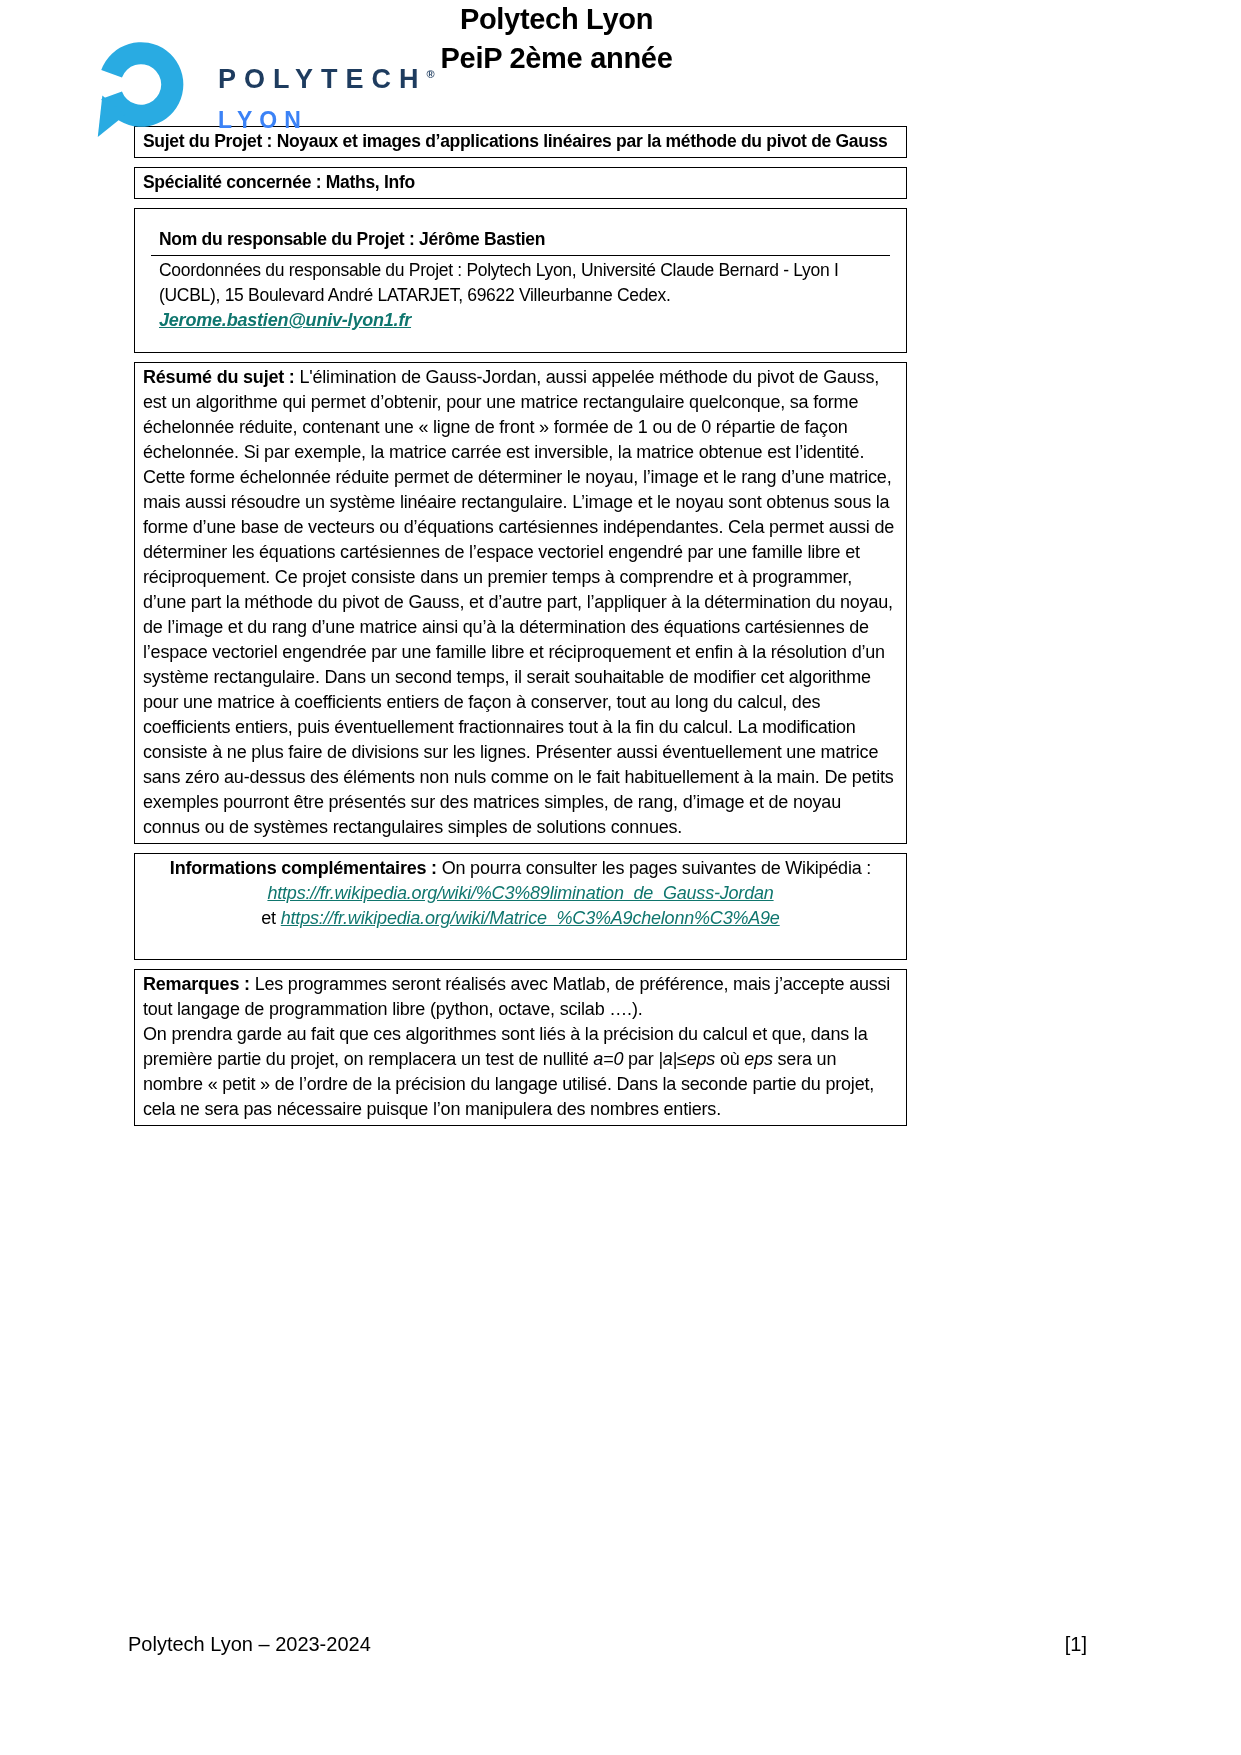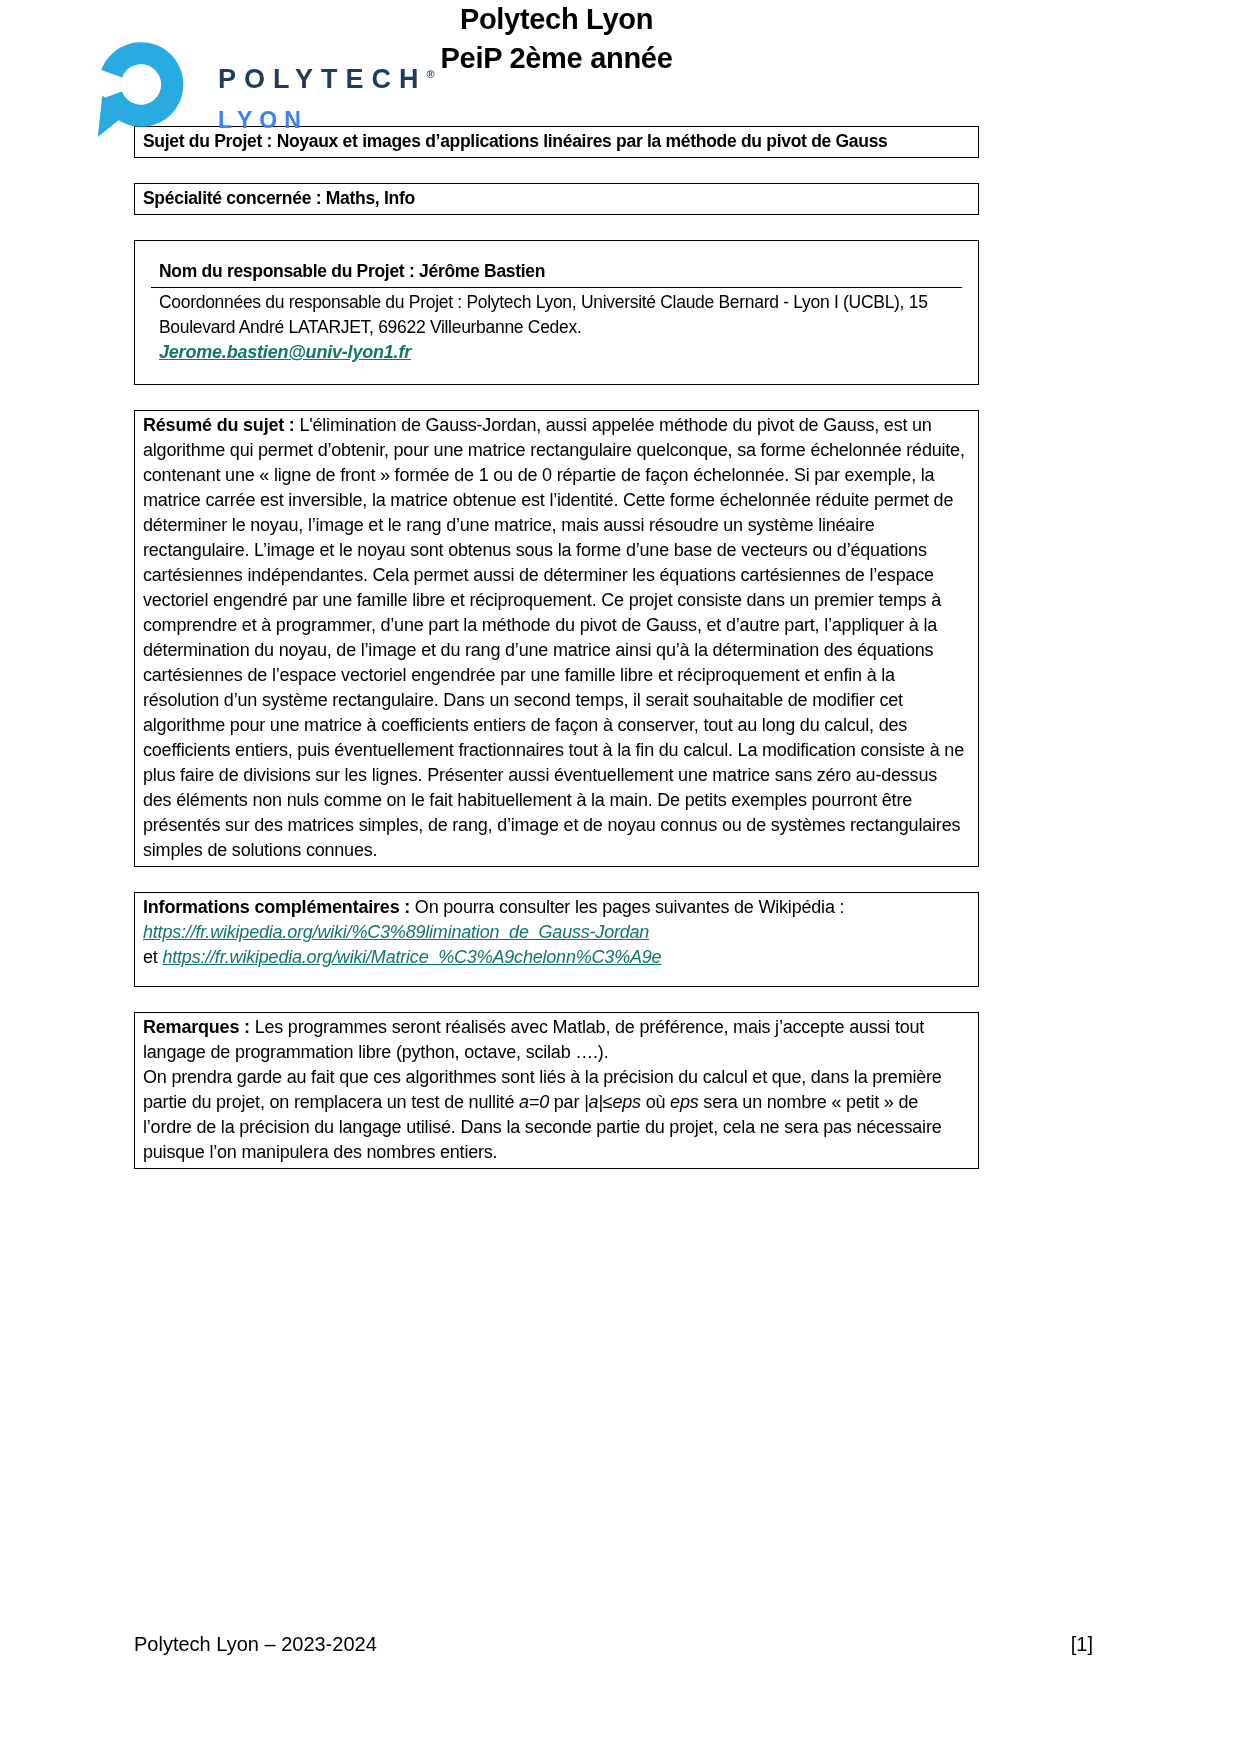--- a/index.html
+++ b/index.html
@@ -28,41 +28,41 @@
     margin-left:134px;width:845px;
     text-align:center;
     font-size:29px;font-weight:700;line-height:39px;
     letter-spacing:-0.3px;
   }
   .content{margin-left:134px;width:845px;box-sizing:border-box;}
   .first-box{margin-top:48px;}
   .box{
     border:1.5px solid #000;
     box-sizing:border-box;
-    width:845px;
+    width:773px;
     padding:2px 8px 3px 8px;
-    margin-bottom:25px;
+    margin-bottom:9px;
     font-size:18px;
     line-height:25px;
     letter-spacing:-0.2px;
   }
   .box.no-pad{padding:16px;}
   .cell{padding:2px 8px 3px 8px;}
   .cell + .cell{border-top:1.5px solid #000;}
   .hdr{font-weight:700;font-size:17.5px;letter-spacing:-0.3px;white-space:nowrap;}
   .hdr-wrap{font-weight:400;font-size:17.5px;letter-spacing:-0.3px;}
   .b{font-weight:700;}
   .i{font-style:italic;}
   .link{color:#0f766e;text-decoration:underline;cursor:pointer;font-style:italic;}
   .email{font-weight:700;}
-  .pad-bottom{padding-bottom:16px;}
+  .pad-bottom{padding-bottom:28px;text-align:center;}
   .para{margin:0;}
   
   .footer{
-    position:absolute;left:134px;top:1632px;width:959px;
+    position:absolute;left:128px;top:1632px;width:959px;
     display:flex;justify-content:space-between;
     font-size:20px;line-height:24px;
   }
 </style>
 </head>
 <body>
 
 <div class="page">
 
   <div class="logo">

